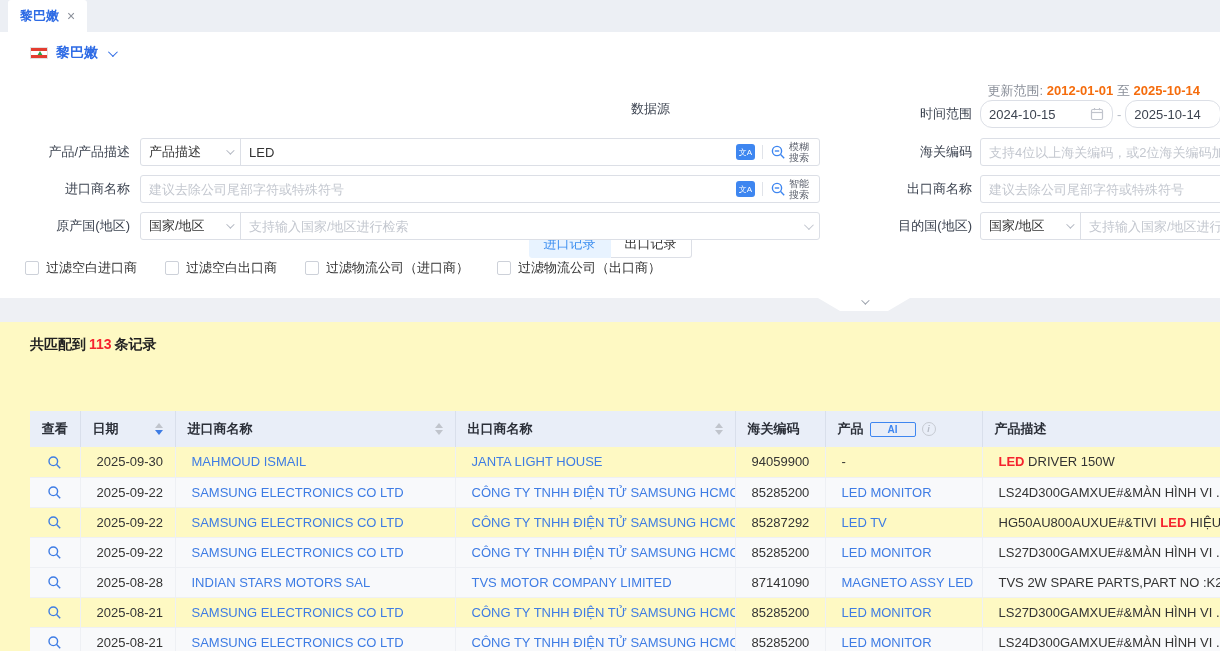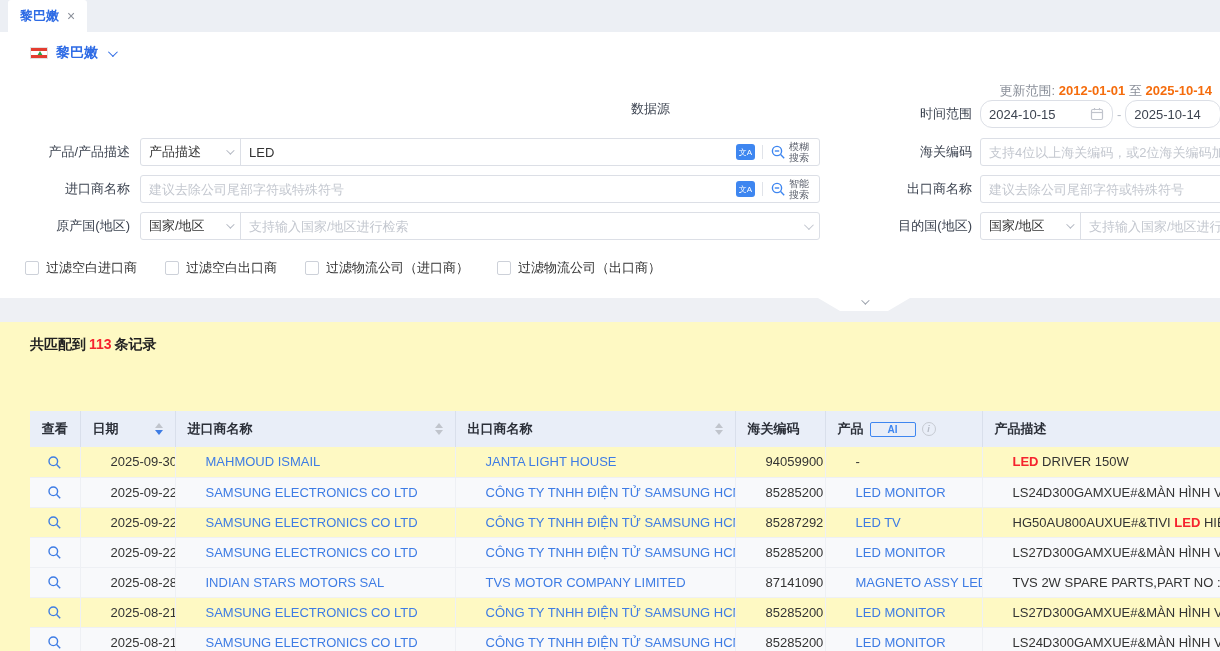--- a/index.html
+++ b/index.html
@@ -20,21 +20,21 @@
   .flag { width:18px; height:12px; position:relative; border:1px solid #e2e2e2; background:#fff; }
   .flag:before { content:""; position:absolute; left:0; right:0; top:0; height:3px; background:#e43d30; }
   .flag:after  { content:""; position:absolute; left:0; right:0; bottom:0; height:3px; background:#e43d30; }
   .flag .cedar { position:absolute; left:6px; top:3px; width:0; height:0;
          border-left:3px solid transparent; border-right:3px solid transparent; border-bottom:5px solid #27a348; }
   .country-name { color:#2e6be5; font-weight:bold; font-size:14px; }
   .chev { display:inline-block; width:7px; height:7px; border-right:1.5px solid currentColor;
           border-bottom:1.5px solid currentColor; transform:rotate(45deg) translateY(-2px); }
   .country-row .chev { color:#2e6be5; margin-left:2px; }
   
-  .update-range { position:absolute; top:50px; right:8px; color:#8a8f99; font-size:13px; }
+  .update-range { position:absolute; top:50px; right:20px; color:#8a8f99; font-size:13px; }
   .update-range b { color:#f56c0c; }
   
   .frow { position:absolute; left:0; width:100%; height:28px; display:flex; align-items:center; }
   .flabel { width:130px; text-align:right; color:#3c4350; flex:0 0 130px; margin-right:10px; }
   .rcol { position:absolute; left:890px; top:0; height:28px; display:flex; align-items:center; }
   .rlabel { width:82px; flex:0 0 82px; text-align:right; color:#3c4350; margin-right:8px; }
   .toggle-group { display:flex; }
   .tbtn { height:28px; padding:0 14px; border:1px solid #dcdfe6; background:#fff; display:flex;
           align-items:center; cursor:pointer; font-size:13px; color:#333; }
   .tbtn.first { border-radius:3px 0 0 3px; }
@@ -81,21 +81,21 @@
   .sorter { display:flex; flex-direction:column; gap:2px; cursor:pointer; }
   .caret-up { width:0; height:0; border-left:4px solid transparent; border-right:4px solid transparent;
               border-bottom:5px solid #c0c4cc; }
   .caret-down { width:0; height:0; border-left:4px solid transparent; border-right:4px solid transparent;
                 border-top:5px solid #c0c4cc; }
   .caret-down.active { border-top-color:#3e7ce4; }
   .ai-badge { border:1px solid #3e86f0; color:#3e86f0; font-size:10px; font-weight:bold;
               border-radius:2px; padding:0 17px; line-height:13px; }
   .info-i { width:14px; height:14px; border:1px solid #c6cad2; color:#b7bcc6; border-radius:50%;
             font-size:9px; font-style:italic; display:inline-flex; align-items:center; justify-content:center; }
-  tbody td { height:30px; padding:0 30px; border-bottom:1px solid #eef0f4; border-right:1px solid #eef0f4;
+  tbody td { height:30px; padding:0 16px; border-bottom:1px solid #eef0f4; border-right:1px solid #eef0f4;
              white-space:nowrap; overflow:hidden; text-overflow:clip; color:#333; }
   tbody td:last-child { border-right:none; }
   tbody tr.alt { background:#f8f9fb; }
   td.c-view { text-align:center; padding:0; }
   a.cell-link { color:#3e7ce4; text-decoration:none; cursor:pointer; }
   .hl { color:#f5232e; font-weight:bold; }
   .mag-btn { display:inline-flex; cursor:pointer; vertical-align:middle; }
 </style>
 </head>
 <body>
@@ -119,20 +119,24 @@
 
   <div class="update-range">
     <span>更新范围:</span>
     <b>2012-01-01</b>
     <span>至</span>
     <b>2025-10-14</b>
   </div>
 
   <div class="frow" style="top:68px;flex-direction:column;">
     <span class="flabel">数据源</span>
+    <div class="toggle-group">
+      <div class="tbtn first active">进口记录</div>
+      <div class="tbtn last">出口记录</div>
+    </div>
     <div class="rcol">
       <span class="rlabel">时间范围</span>
       <div class="date-input" style="width:133px;">
         <span class="dval" style="flex:1;">2024-10-15</span>
         <svg width="14" height="14" viewBox="0 0 14 14">
           <rect x="1.5" y="2.5" width="11" height="10" rx="1.2" fill="none" stroke="#c0c4cc" stroke-width="1.2"></rect>
           <line x1="1.5" y1="5.5" x2="12.5" y2="5.5" stroke="#c0c4cc" stroke-width="1.2"></line>
           <line x1="4.5" y1="1" x2="4.5" y2="3.2" stroke="#c0c4cc" stroke-width="1.2"></line>
           <line x1="9.5" y1="1" x2="9.5" y2="3.2" stroke="#c0c4cc" stroke-width="1.2"></line>
         </svg>

